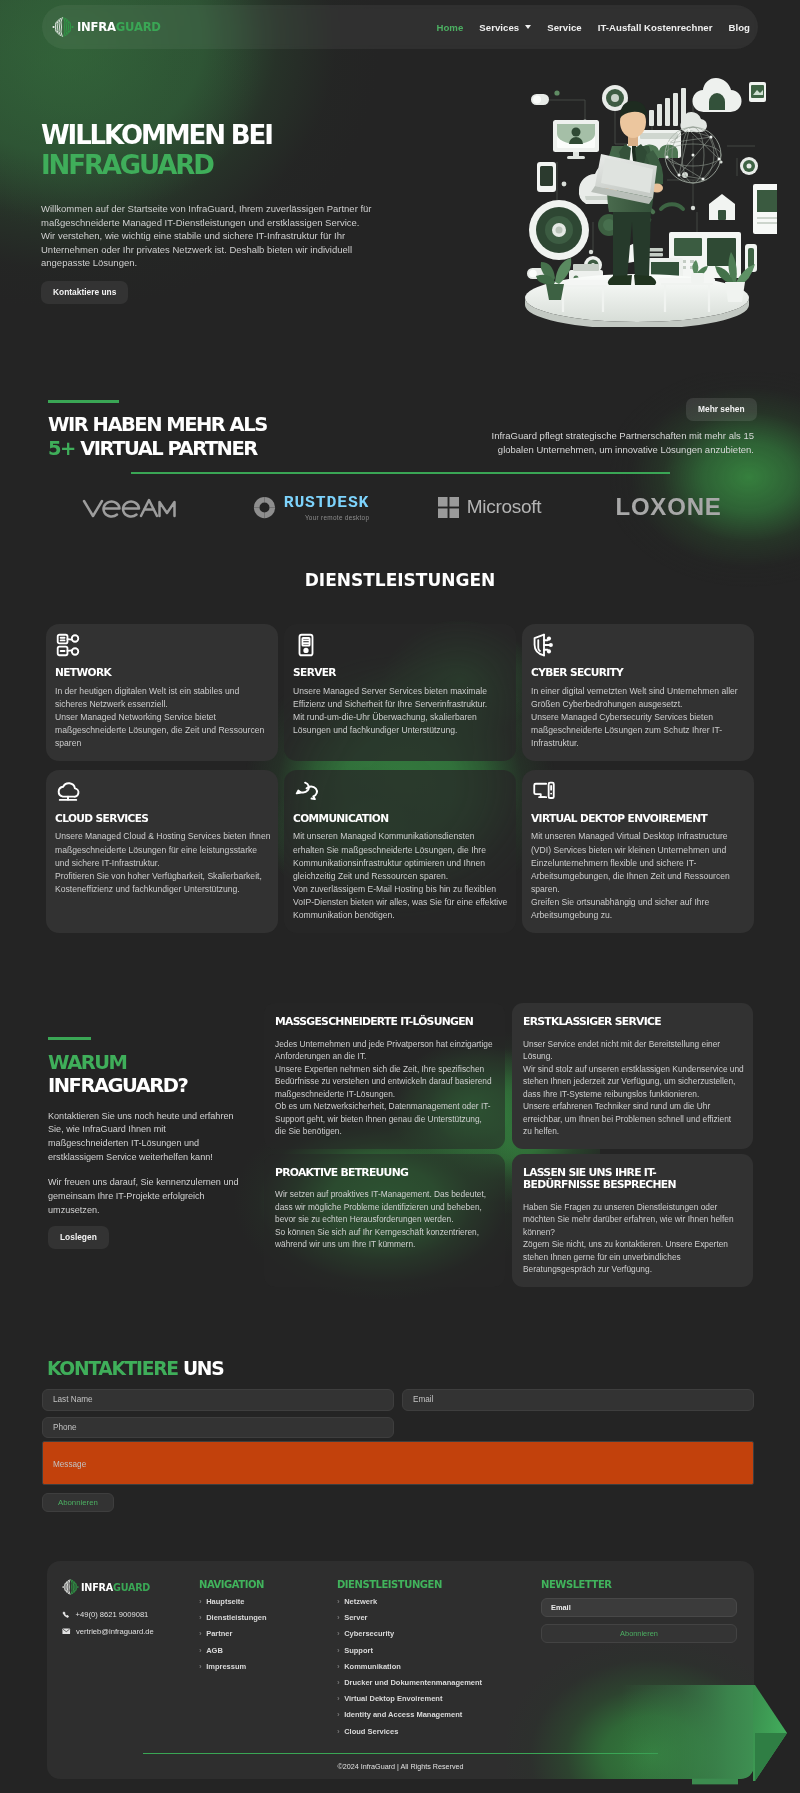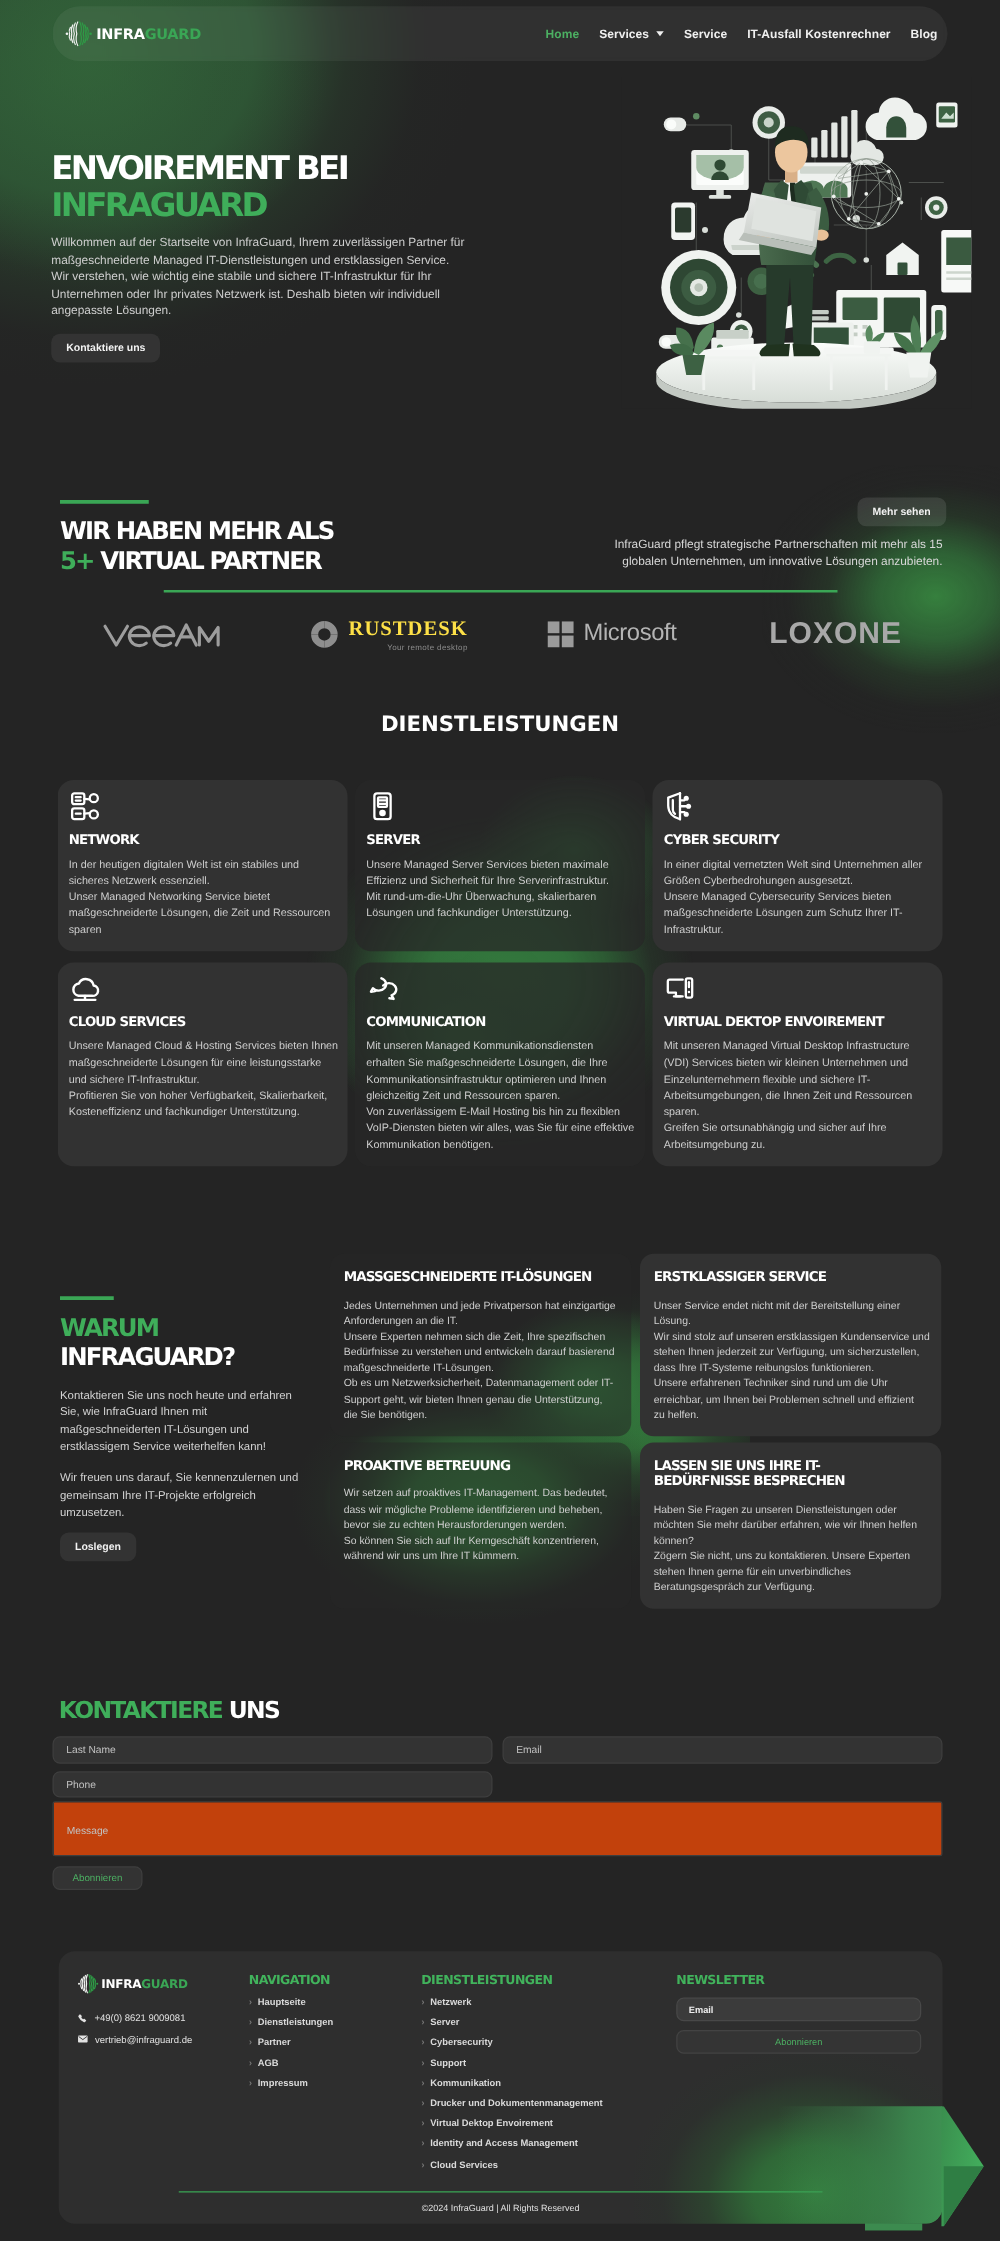--- a/index.html
+++ b/index.html
@@ -41,21 +41,21 @@
   }
   .nav-links a.active { color:#4caf62; }
   .caret { display:inline-block; width:0;height:0;border-left:3.6px solid transparent;border-right:3.6px solid transparent;border-top:4.2px solid #f0f0f0; margin-left:2px; }
 
   
   .hero { position:absolute; left:0; top:0; width:800px; height:360px; }
   .hero-text { position:absolute; left:41px; top:120px; width:400px; }
   .h1 { font-family:"DejaVu Sans", sans-serif; font-weight:700; font-size:26px; line-height:30px;
         letter-spacing:-2.1px; color:#ffffff; }
   .h1 .grn { color:#3fae5a; }
-  .hero-p { margin-top:8px; font-size:9.5px; line-height:13.6px; color:#cfcfcf; width:390px; white-space:nowrap; }
+  .hero-p { margin-top:22px; font-size:9.5px; line-height:13.6px; color:#cfcfcf; width:390px; white-space:nowrap; }
   .btn-dark {
     display:inline-block; margin-top:11px; padding:7px 12px; border-radius:7px;
     background:#333333; color:#f2f2f2; font-size:8.4px; font-weight:700; text-decoration:none;
     line-height:9px;
   }
   .hero-img { position:absolute; left:497px; top:62px; width:280px; height:265px; }
 
   
   .partners { position:absolute; left:0; top:372px; width:800px; height:180px; }
   .pglow { position:absolute; left:610px; top:0px; width:330px; height:250px;
@@ -209,21 +209,21 @@
         </a>
       <a href="#">
           <span>Blog</span>
         </a>
     </nav>
   </div>
 
   <section class="hero">
     <div class="hero-text">
       <h1 class="h1">
-        <div>ENVOIREMENT BEI</div>
+        <div>WILLKOMMEN BEI</div>
         <div class="grn">INFRAGUARD</div>
       </h1>
       <p class="hero-p">Willkommen auf der Startseite von InfraGuard, Ihrem zuverlässigen Partner für<br>maßgeschneiderte Managed IT-Dienstleistungen und erstklassigen Service.<br>Wir verstehen, wie wichtig eine stabile und sichere IT-Infrastruktur für Ihr<br>Unternehmen oder Ihr privates Netzwerk ist. Deshalb bieten wir individuell<br>angepasste Lösungen.</p>
       <a href="#" class="btn-dark">Kontaktiere uns</a>
     </div>
     <div class="hero-img">
       <svg viewBox="0 0 280 265" width="280" height="265" preserveAspectRatio="xMidYMid meet">
         <defs>
           <linearGradient id="podg" x1="0" y1="0" x2="0" y2="1">
             <stop offset="0" stop-color="#fbfdfb"></stop>
@@ -542,21 +542,21 @@
       </div>
       <div>
         <div style="display:flex;align-items:center;gap:7px;">
           <svg width="25" height="25" viewBox="0 0 40 40">
             <path d="M20 3 a17 17 0 0 1 17 17 h-9 a8 8 0 0 0 -8 -8 z" fill="#8e8e8e"></path>
             <path d="M37 20 a17 17 0 0 1 -17 17 v-9 a8 8 0 0 0 8 -8 z" fill="#8e8e8e"></path>
             <path d="M20 37 a17 17 0 0 1 -17 -17 h9 a8 8 0 0 0 8 8 z" fill="#8e8e8e"></path>
             <path d="M3 20 a17 17 0 0 1 17 -17 v9 a8 8 0 0 0 -8 8 z" fill="#8e8e8e"></path>
           </svg>
           <div>
-            <div style="font-size:16.5px;font-weight:700;color:#fde047;letter-spacing:0.8px;font-family:Liberation Serif, serif;">RUSTDESK</div>
+            <div style="font-size:16.5px;font-weight:700;color:#7dd3fc;letter-spacing:0.8px;font-family:Liberation Mono, monospace;">RUSTDESK</div>
             <div style="font-size:6.4px;color:#8d8d8d;letter-spacing:0.3px;margin-top:2px;text-align:right;">Your remote desktop</div>
           </div>
         </div>
       </div>
       <div>
         <div style="display:flex;align-items:center;gap:8px;">
           <svg width="21" height="21" viewBox="0 0 22 22">
             <rect x="0" y="0" width="10" height="10" fill="#9b9b9b"></rect>
               <rect x="12" y="0" width="10" height="10" fill="#9b9b9b"></rect>
             <rect x="0" y="12" width="10" height="10" fill="#9b9b9b"></rect>

